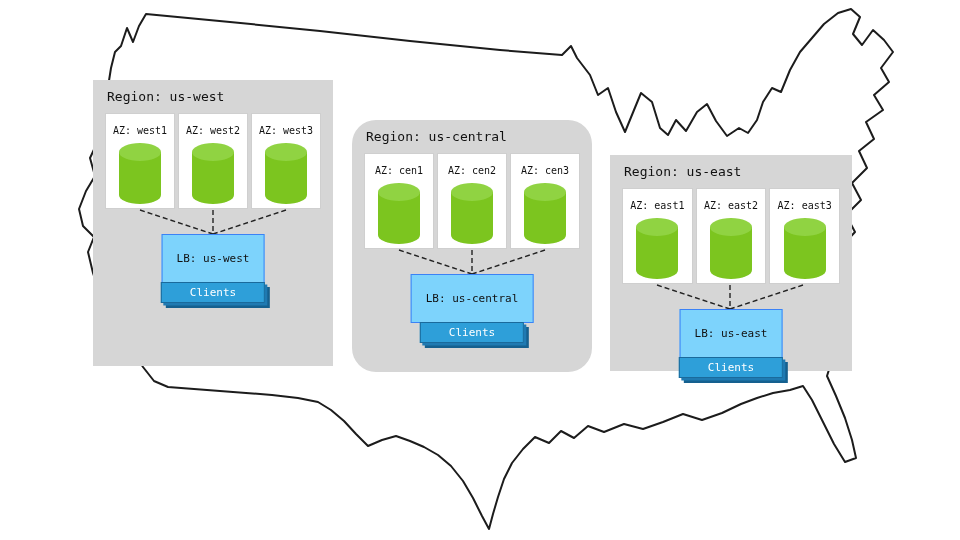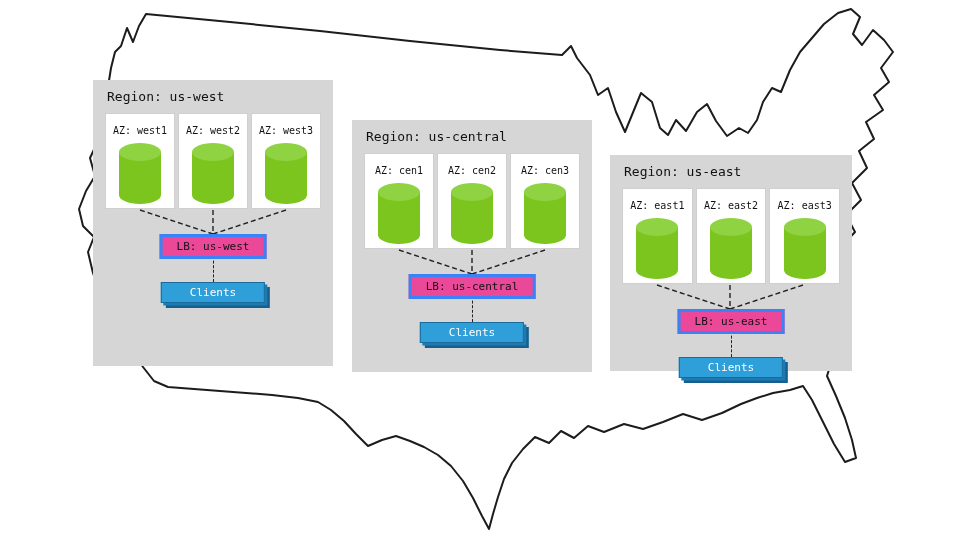--- a/index.html
+++ b/index.html
@@ -66,25 +66,25 @@
     left: 12px;
     top: 129px;
     width: 216px;
     height: 26px;
   }
   .lb-box {
     position: absolute;
     top: 154px;
     left: 50%;
     transform: translateX(-50%);
-    background: #ec4899;
-    border: 3px solid #3b82f6;
+    background: #7dd3fc;
+    border: 1px solid #3b82f6;
     font-size: 11px;
     color: #111111;
-    padding: 3px 14px;
+    padding: 17px 14px;
     white-space: nowrap;
     z-index: 3;
   }
   .vline {
     position: absolute;
     top: 176px;
     left: 50%;
     width: 0;
     height: 26px;
     border-left: 1.6px dashed #222222;
@@ -98,21 +98,21 @@
     border: 1px solid #1a6a9c;
     color: #ffffff;
     font-size: 11px;
     padding: 3px 28px;
     white-space: nowrap;
     z-index: 3;
     box-shadow: 2.5px 2.5px 0 0 #1f7ab2, 5px 5px 0 0 #15608f;
   }
   
   .region-west    { left: 93px;  top: 80px;  width: 240px; height: 286px; }
-  .region-central { left: 352px; top: 120px; width: 240px; height: 252px; }
+  .region-central { left: 352px; top: 120px; width: 240px; height: 252px; border-radius: 24px; }
   .region-east    { left: 610px; top: 155px; width: 242px; height: 216px; }
 </style>
 </head>
 <body>
 
 <div class="canvas">
 
   <svg class="map-layer" viewBox="0 0 960 540" xmlns="http://www.w3.org/2000/svg">
     <polygon fill="#ffffff" stroke="#1c1c1c" stroke-width="2" stroke-linejoin="round" points="121,46 127,28 133,42 139,26 146,14
                      230,22 320,31 410,41 500,50 562,55 571,46 577,58

